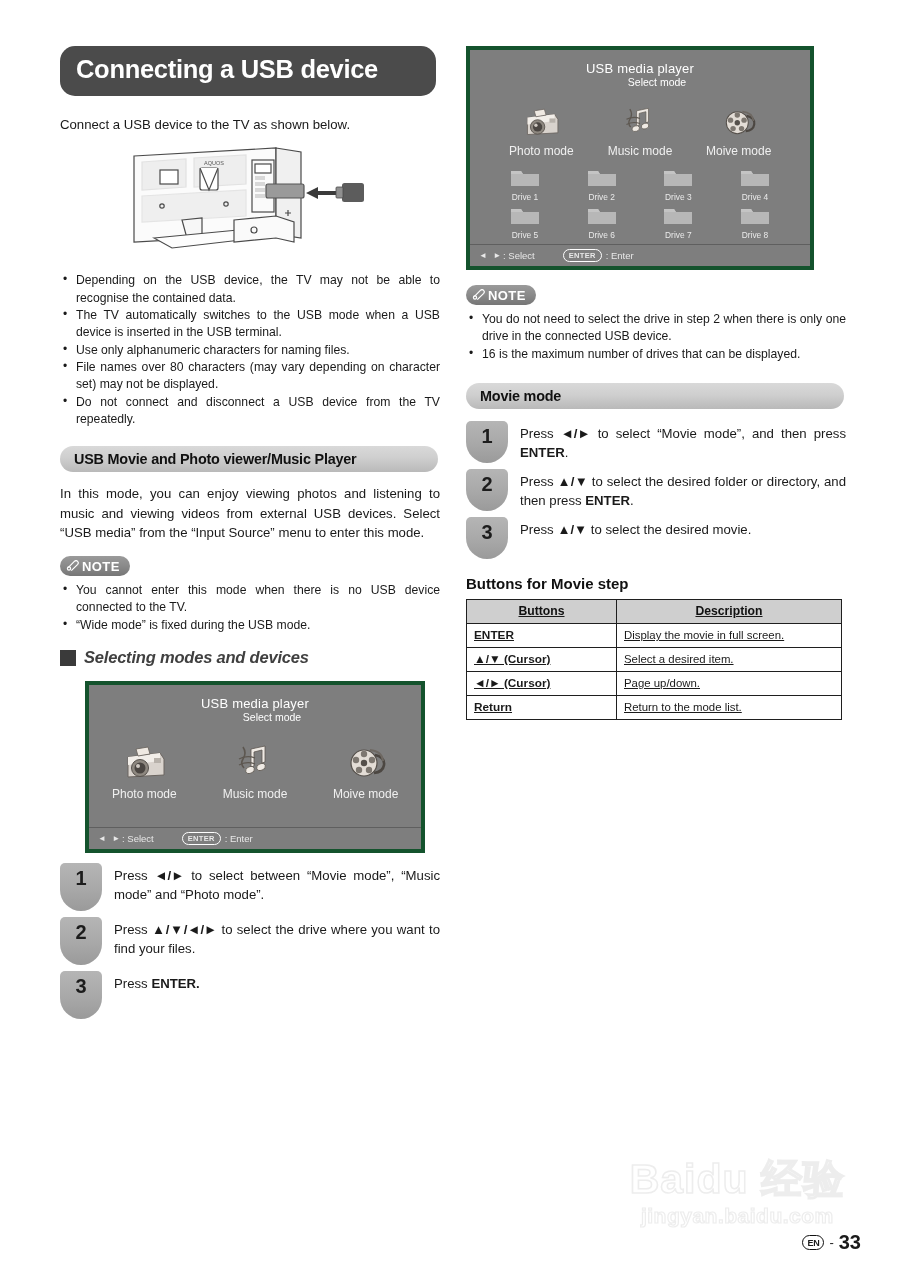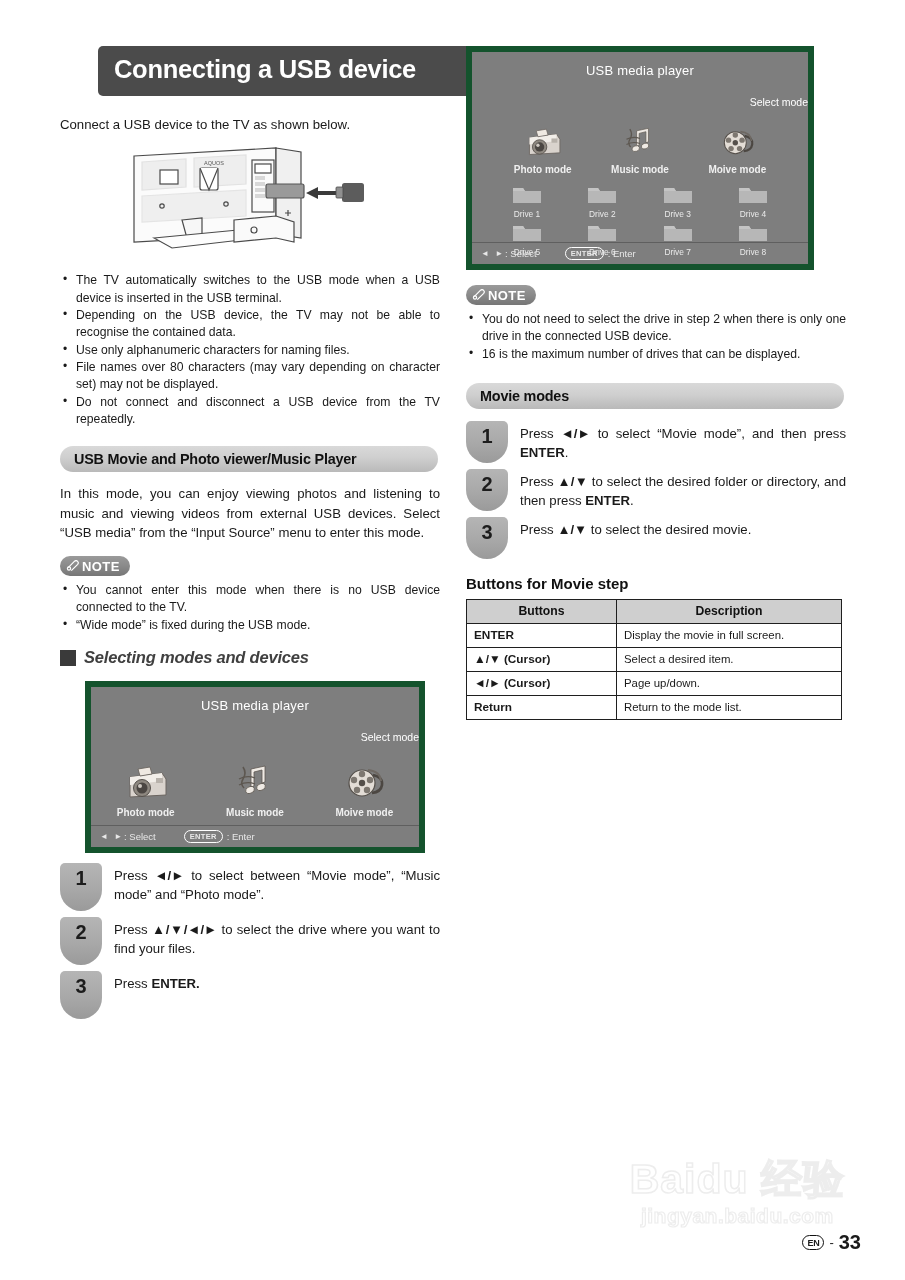--- a/index.html
+++ b/index.html
@@ -14,24 +14,23 @@
   }
   .page { position:absolute; inset:0; }
 
   
   .col-left  { position:absolute; left:60px;  top:46px; width:380px; }
   .col-right { position:absolute; left:466px; top:46px; width:380px; }
 
   
   .title-bar {
     background:#4b4b4b;
-    border-radius:5px;
+    border-radius:15px;
     padding:11px 16px 13px 16px;
     width:376px;
-    margin-left:38px;
   }
   .title-bar .t {
     color:#ffffff;
     font-size:25.5px;
     font-weight:bold;
     letter-spacing:-0.3px;
     line-height:1;
   }
 
   .intro {
@@ -96,46 +95,46 @@
   
   .sub-head { display:flex; align-items:center; margin-top:14px; }
   .sub-head .sq {
     width:16px; height:16px; background:#3a3a3a; margin-right:8px; flex:none;
   }
   .sub-head .t { font-size:16.5px; font-weight:bold; color:#404040; letter-spacing:-0.2px;font-style:italic;}
 
   
   .osd {
     background:#7e7e7e;
-    border:6px solid #14532d;
+    border:4px solid #14532d;
     position:relative;
     color:#ffffff;
   }
   .osd .osd-title {
     text-align:center;
     font-size:13px;
     padding-top:11px;
     letter-spacing:0.2px;
   }
   .osd .osd-sub {
-    text-align:right;
+    text-align:center;
     font-size:10.5px;
-    margin-top:18px;
+    margin-top:0;
     padding-left:34px;
   }
   .osd .modes {
     display:flex; justify-content:center;
     margin-top:8px;
   }
   .osd .mode {
     width:33.33%;
     text-align:center;
   }
   .osd .mode .ic { height:52px; display:flex; align-items:flex-end; justify-content:center; }
-  .osd .mode .lb { font-size:10px; margin-top:4px; color:#f0f0f0;font-weight:bold; }
+  .osd .mode .lb { font-size:12px; margin-top:4px; color:#f0f0f0; }
   .osd .footbar {
     position:absolute; left:0; right:0; bottom:0;
     height:22px;
     border-top:1px solid #5f5f5f;
     display:flex; align-items:center;
     padding-left:9px;
     font-size:9.5px;
     color:#e8e8e8;
   }
   .osd .footbar .arr { letter-spacing:2px; font-size:8px; }
@@ -176,21 +175,21 @@
   .step .txt {
     font-size:13.2px; line-height:1.42;
     padding-top:4px;
     text-align:justify;
     flex:1;
   }
   .step .txt b { font-weight:bold; }
 
   
   .tbl-head { font-size:15px; font-weight:bold; margin-top:16px; margin-bottom:7px; color:#111;}
-  table.btab { border-collapse:collapse; width:376px; border:1.5px solid #1f1f1f; }
+  table.btab { border-collapse:collapse; width:376px; border:1.5px solid #1f1f1f;text-decoration:underline; }
   table.btab th {
     background:#cfcfcf;
     border:1px solid #1f1f1f;
     font-size:12.2px; font-weight:bold;
     padding:4px 0 5px 0;
     text-align:center;
     color:#111;
   }
   table.btab td {
     border:1px solid #1f1f1f;
@@ -280,22 +279,22 @@
         <g>
           <rect x="216" y="41" width="22" height="19" rx="2.5" fill="#5c5c5c"></rect>
           <rect x="210" y="45" width="7" height="11" rx="1" fill="#8f8f8f" stroke="#4a4a4a" stroke-width="0.8"></rect>
         </g>
         <text x="78" y="23" font-size="5.5" fill="#555" font-family="Liberation Sans, sans-serif">AQUOS</text>
       </svg>
     </div>
 
     <div class="bl-wrap">
       <ul class="bl">
+        <li>Depending on the USB device, the TV may not be able to recognise the contained data.</li>
         <li>The TV automatically switches to the USB mode when a USB device is inserted in the USB terminal.</li>
-        <li>Depending on the USB device, the TV may not be able to recognise the contained data.</li>
         <li>Use only alphanumeric characters for naming files.</li>
         <li>File names over 80 characters (may vary depending on character set) may not be displayed.</li>
         <li>Do not connect and disconnect a USB device from the TV repeatedly.</li>
       </ul>
     </div>
 
     <div class="sec-bar" style="margin-top:18px;">
       <div class="t">USB Movie and Photo viewer/Music Player</div>
     </div>
 
@@ -548,21 +547,21 @@
     </div>
 
     <div class="bl-wrap" style="margin-top:6px;">
       <ul class="bl">
         <li>You do not need to select the drive in step 2 when there is only one drive in the connected USB device.</li>
         <li>16 is the maximum number of drives that can be displayed.</li>
       </ul>
     </div>
 
     <div class="sec-bar" style="margin-top:20px;">
-      <div class="t">Movie modes</div>
+      <div class="t">Movie mode</div>
     </div>
 
     <div class="steps" style="margin-top:12px;">
       <div class="step">
         <div class="badge" style="height:42px;">1</div>
         <div class="txt">Press <b>◄/►</b> to select “Movie mode”, and then press <b>ENTER</b>.</div>
       </div>
       <div class="step">
         <div class="badge" style="height:42px;">2</div>
         <div class="txt">Press <b>▲/▼</b> to select the desired folder or directory, and then press <b>ENTER</b>.</div>

